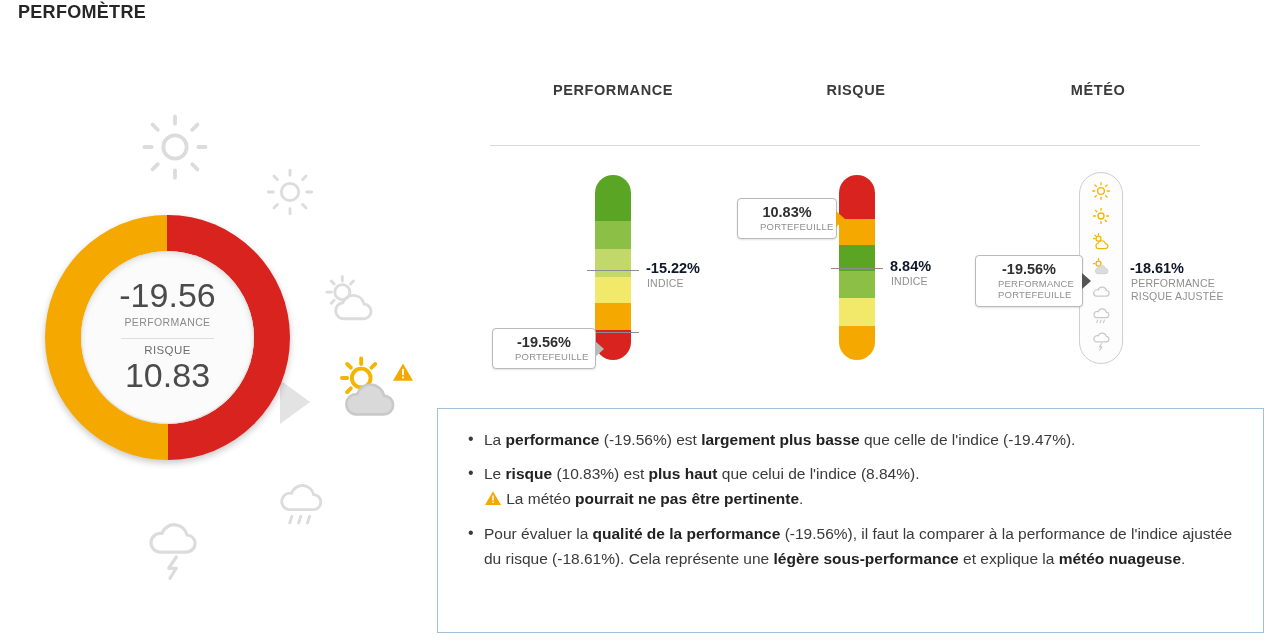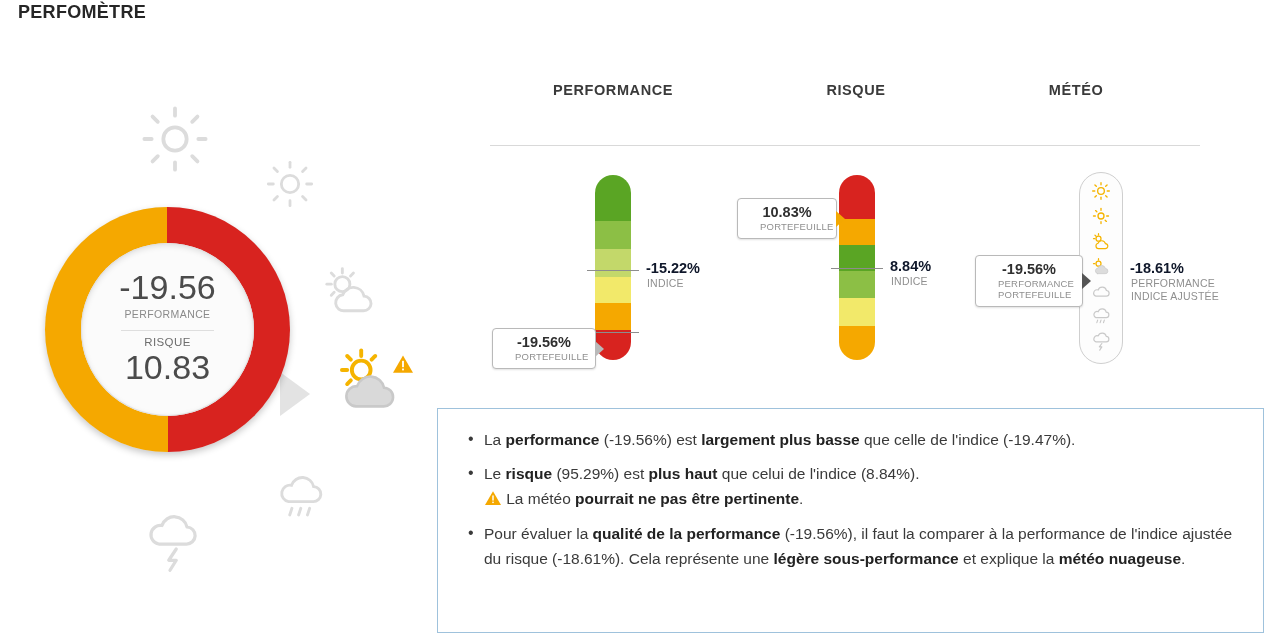--- a/index.html
+++ b/index.html
@@ -13,21 +13,21 @@
   }
   .page { position: relative; width: 1280px; height: 642px; }
 
   .page-title {
     position: absolute; left: 18px; top: 2px;
     font-size: 18px; font-weight: bold; letter-spacing: .3px;
     color: #262626;
   }
 
   
-  .left-panel { position: absolute; left: 0; top: 52px; width: 440px; height: 560px; }
+  .left-panel { position: absolute; left: 0; top: 60px; width: 440px; height: 560px; }
 
   .deco-icon { position: absolute; color: #dcdcdc; }
   .deco-icon svg { display: block; }
 
   .donut-wrap { position: absolute; left: 45px; top: 155px; width: 245px; height: 245px; }
   .donut-shadow {
     position: absolute; inset: 0; border-radius: 50%;
     box-shadow: 0 3px 7px rgba(0,0,0,.22);
     background: #e8e8e8;
   }
@@ -213,21 +213,21 @@
         <div class="donut-lbl-bot">RISQUE</div>
         <div class="donut-val-bot">10.83</div>
       </div>
     </div>
   </div>
 
   <div class="charts">
 
     <div class="col-title" style="left:63px;">PERFORMANCE</div>
     <div class="col-title" style="left:306px;">RISQUE</div>
-    <div class="col-title" style="left:526px;">MÉTÉO</div>
+    <div class="col-title" style="left:548px;">MÉTÉO</div>
     <div class="hrule"></div>
 
     <div class="thermo" style="left:145px; top:105px; height:185px;">
       <div class="seg" style="height:46px; background:#5aa524;"></div>
       <div class="seg" style="height:28px; background:#8cbf45;"></div>
       <div class="seg" style="height:28px; background:#c3d86a;"></div>
       <div class="seg" style="height:26px; background:#f2e96a;"></div>
       <div class="seg" style="height:27px; background:#f5a800;"></div>
       <div class="seg" style="height:30px; background:#d8231f;"></div>
     </div>
@@ -319,34 +319,34 @@
       </span>
       <span class="wi">
         <svg width="24" height="20" viewBox="0 0 28 24" fill="none" stroke="#c9c9c9" stroke-width="1.4" stroke-linecap="round" stroke-linejoin="round">
           <path d="M8 13h12a3.3 3.3 0 0 0 .3-6.6 5 5 0 0 0-9.6-.6A3.6 3.6 0 0 0 8 13z"></path>
           <polyline points="15,15 12,19 15,19 12.5,23"></polyline>
         </svg>
       </span>
     </div>
     <div class="val-txt" style="left:680px; top:190px;">-18.61%</div>
     <div class="val-sub" style="left:681px; top:207px;">PERFORMANCE</div>
-    <div class="val-sub" style="left:681px; top:220px;">INDICE AJUSTÉE</div>
+    <div class="val-sub" style="left:681px; top:220px;">RISQUE AJUSTÉE</div>
     <div class="callout gray" style="left:525px; top:185px; width:108px;">
       <div class="big">-19.56%</div>
       <div class="small">PERFORMANCE</div>
       <div class="small">PORTEFEUILLE</div>
       <div class="arrow" style="border-left-color:#555;"></div>
     </div>
   </div>
 
   <div class="notes">
     <ul>
       <li><span>La </span><b>performance</b><span> (-19.56%) est </span><b>largement plus basse</b><span> que celle de l'indice (-19.47%).</span></li>
 
-      <li><span>Le </span><b>risque</b><span> (95.29%) est </span><b>plus haut</b><span> que celui de l'indice (8.84%).</span>
+      <li><span>Le </span><b>risque</b><span> (10.83%) est </span><b>plus haut</b><span> que celui de l'indice (8.84%).</span>
         <div class="sub-line">
           <span class="warn-inline">
             <svg width="18" height="16" viewBox="0 0 24 22" style="vertical-align:-2px">
               <path d="M12 1.6 23 20.5H1z" fill="#f5a800"></path>
               <rect x="11" y="7.5" width="2" height="7" fill="#fff"></rect>
               <rect x="11" y="16" width="2" height="2" fill="#fff"></rect>
             </svg>
           </span>
           <span>La météo </span><b>pourrait ne pas être pertinente</b><span>.</span>
         </div>

